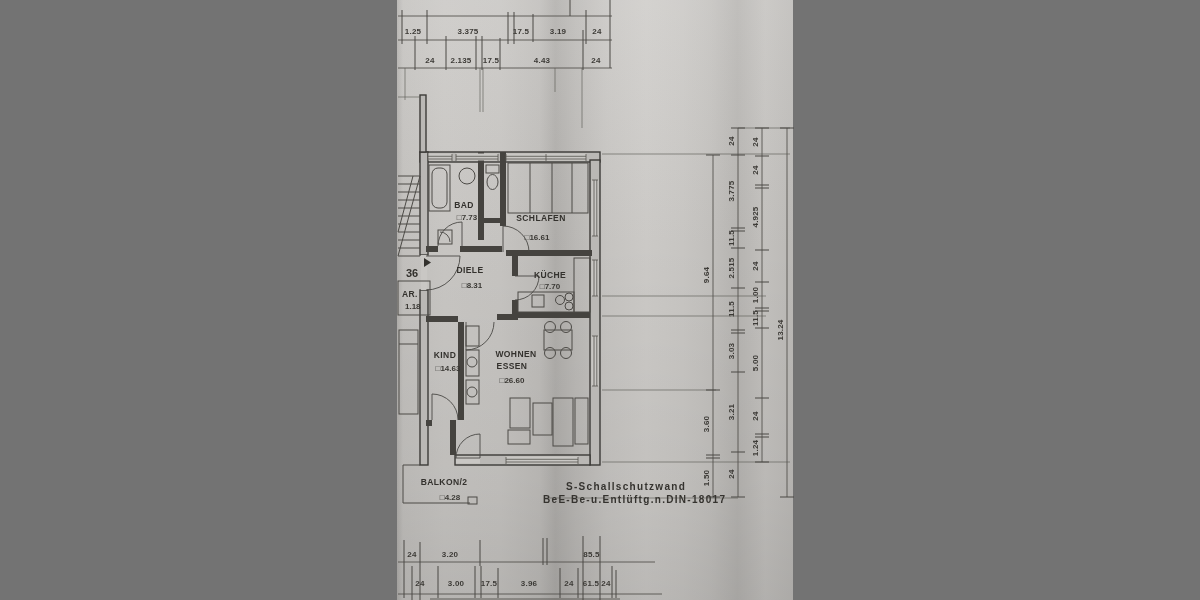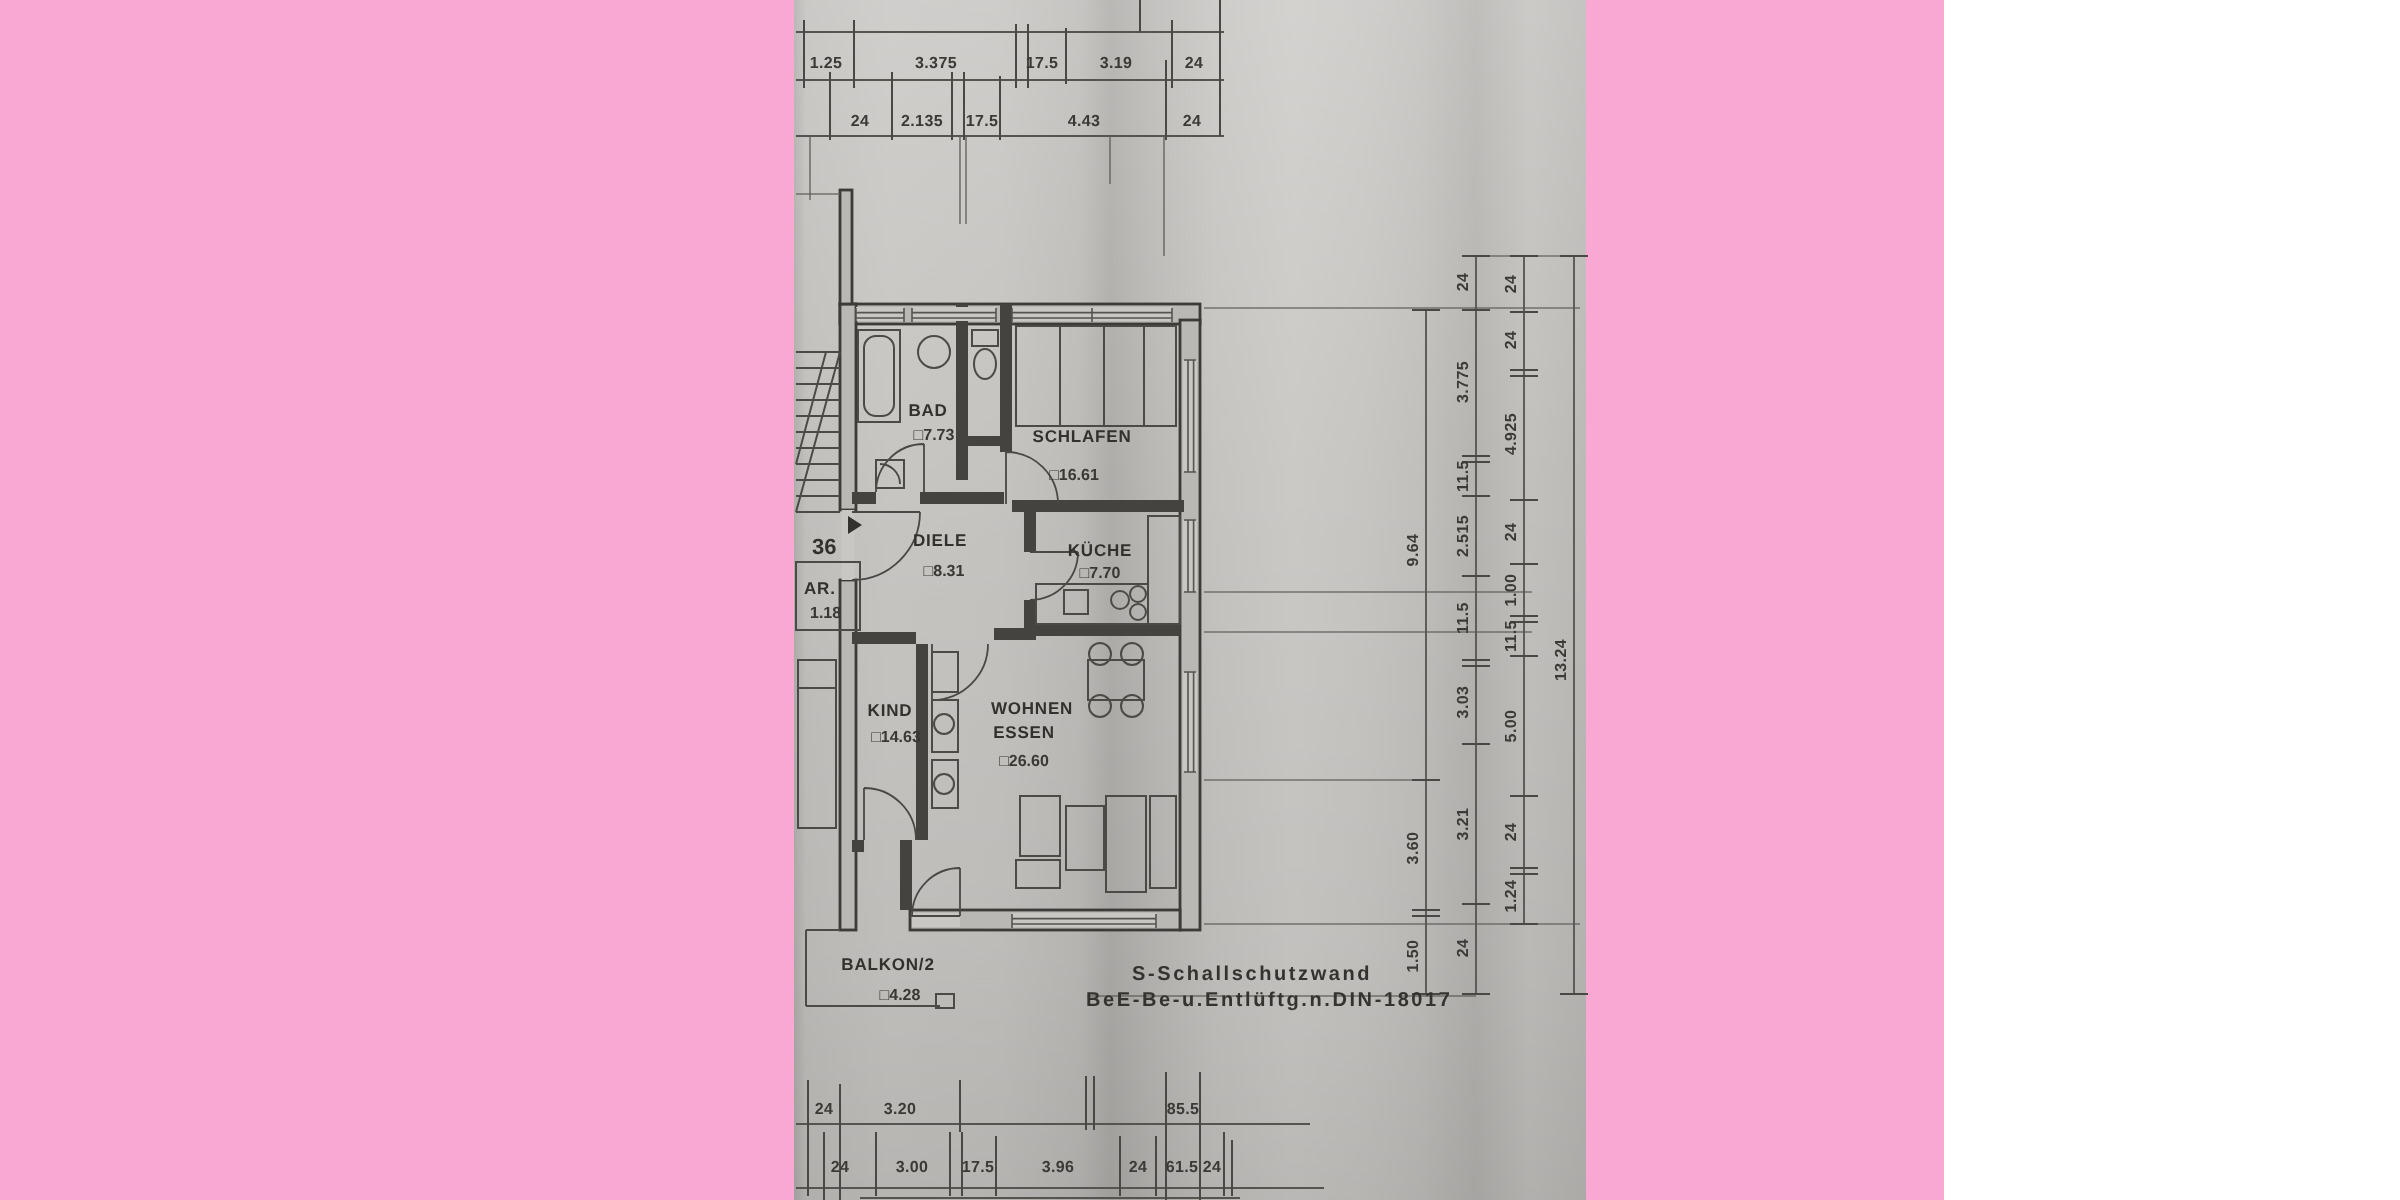--- a/index.html
+++ b/index.html
@@ -1,16 +1,16 @@
 <!DOCTYPE html>
 <html><head>
 <meta charset="utf-8">
 <style>
   html,body{margin:0;padding:0;background:#ffffff;}
-  .canvas{position:relative;width:972px;height:600px;background:#f9a8d4;overflow:hidden;
+  .canvas{position:relative;width:1200px;height:600px;background:#737373;overflow:hidden;
           font-family:"Liberation Sans",sans-serif;}
   .paper{position:absolute;left:397px;top:0;width:396px;height:600px;
     background:linear-gradient(90deg,
       #b3b1ae 0%, #c5c3c0 1.5%, #cbc9c6 12%, #c9c7c4 26%, #c1bfbc 36%, #b2b0ad 40%,
       #bdbbb8 45%, #c9c7c4 53%, #cfcdca 63%, #cbc9c6 72%, #c5c3c0 79%, #b9b7b4 86%,
       #c6c4c1 93%, #bfbdba 100%);}
   .paper-shade{position:absolute;left:397px;top:0;width:396px;height:600px;
     background:linear-gradient(180deg, rgba(255,255,255,0.10) 0%, rgba(0,0,0,0.02) 40%,
       rgba(0,0,0,0.06) 80%, rgba(0,0,0,0.10) 100%);pointer-events:none;}
   svg{position:absolute;left:0;top:0;}

